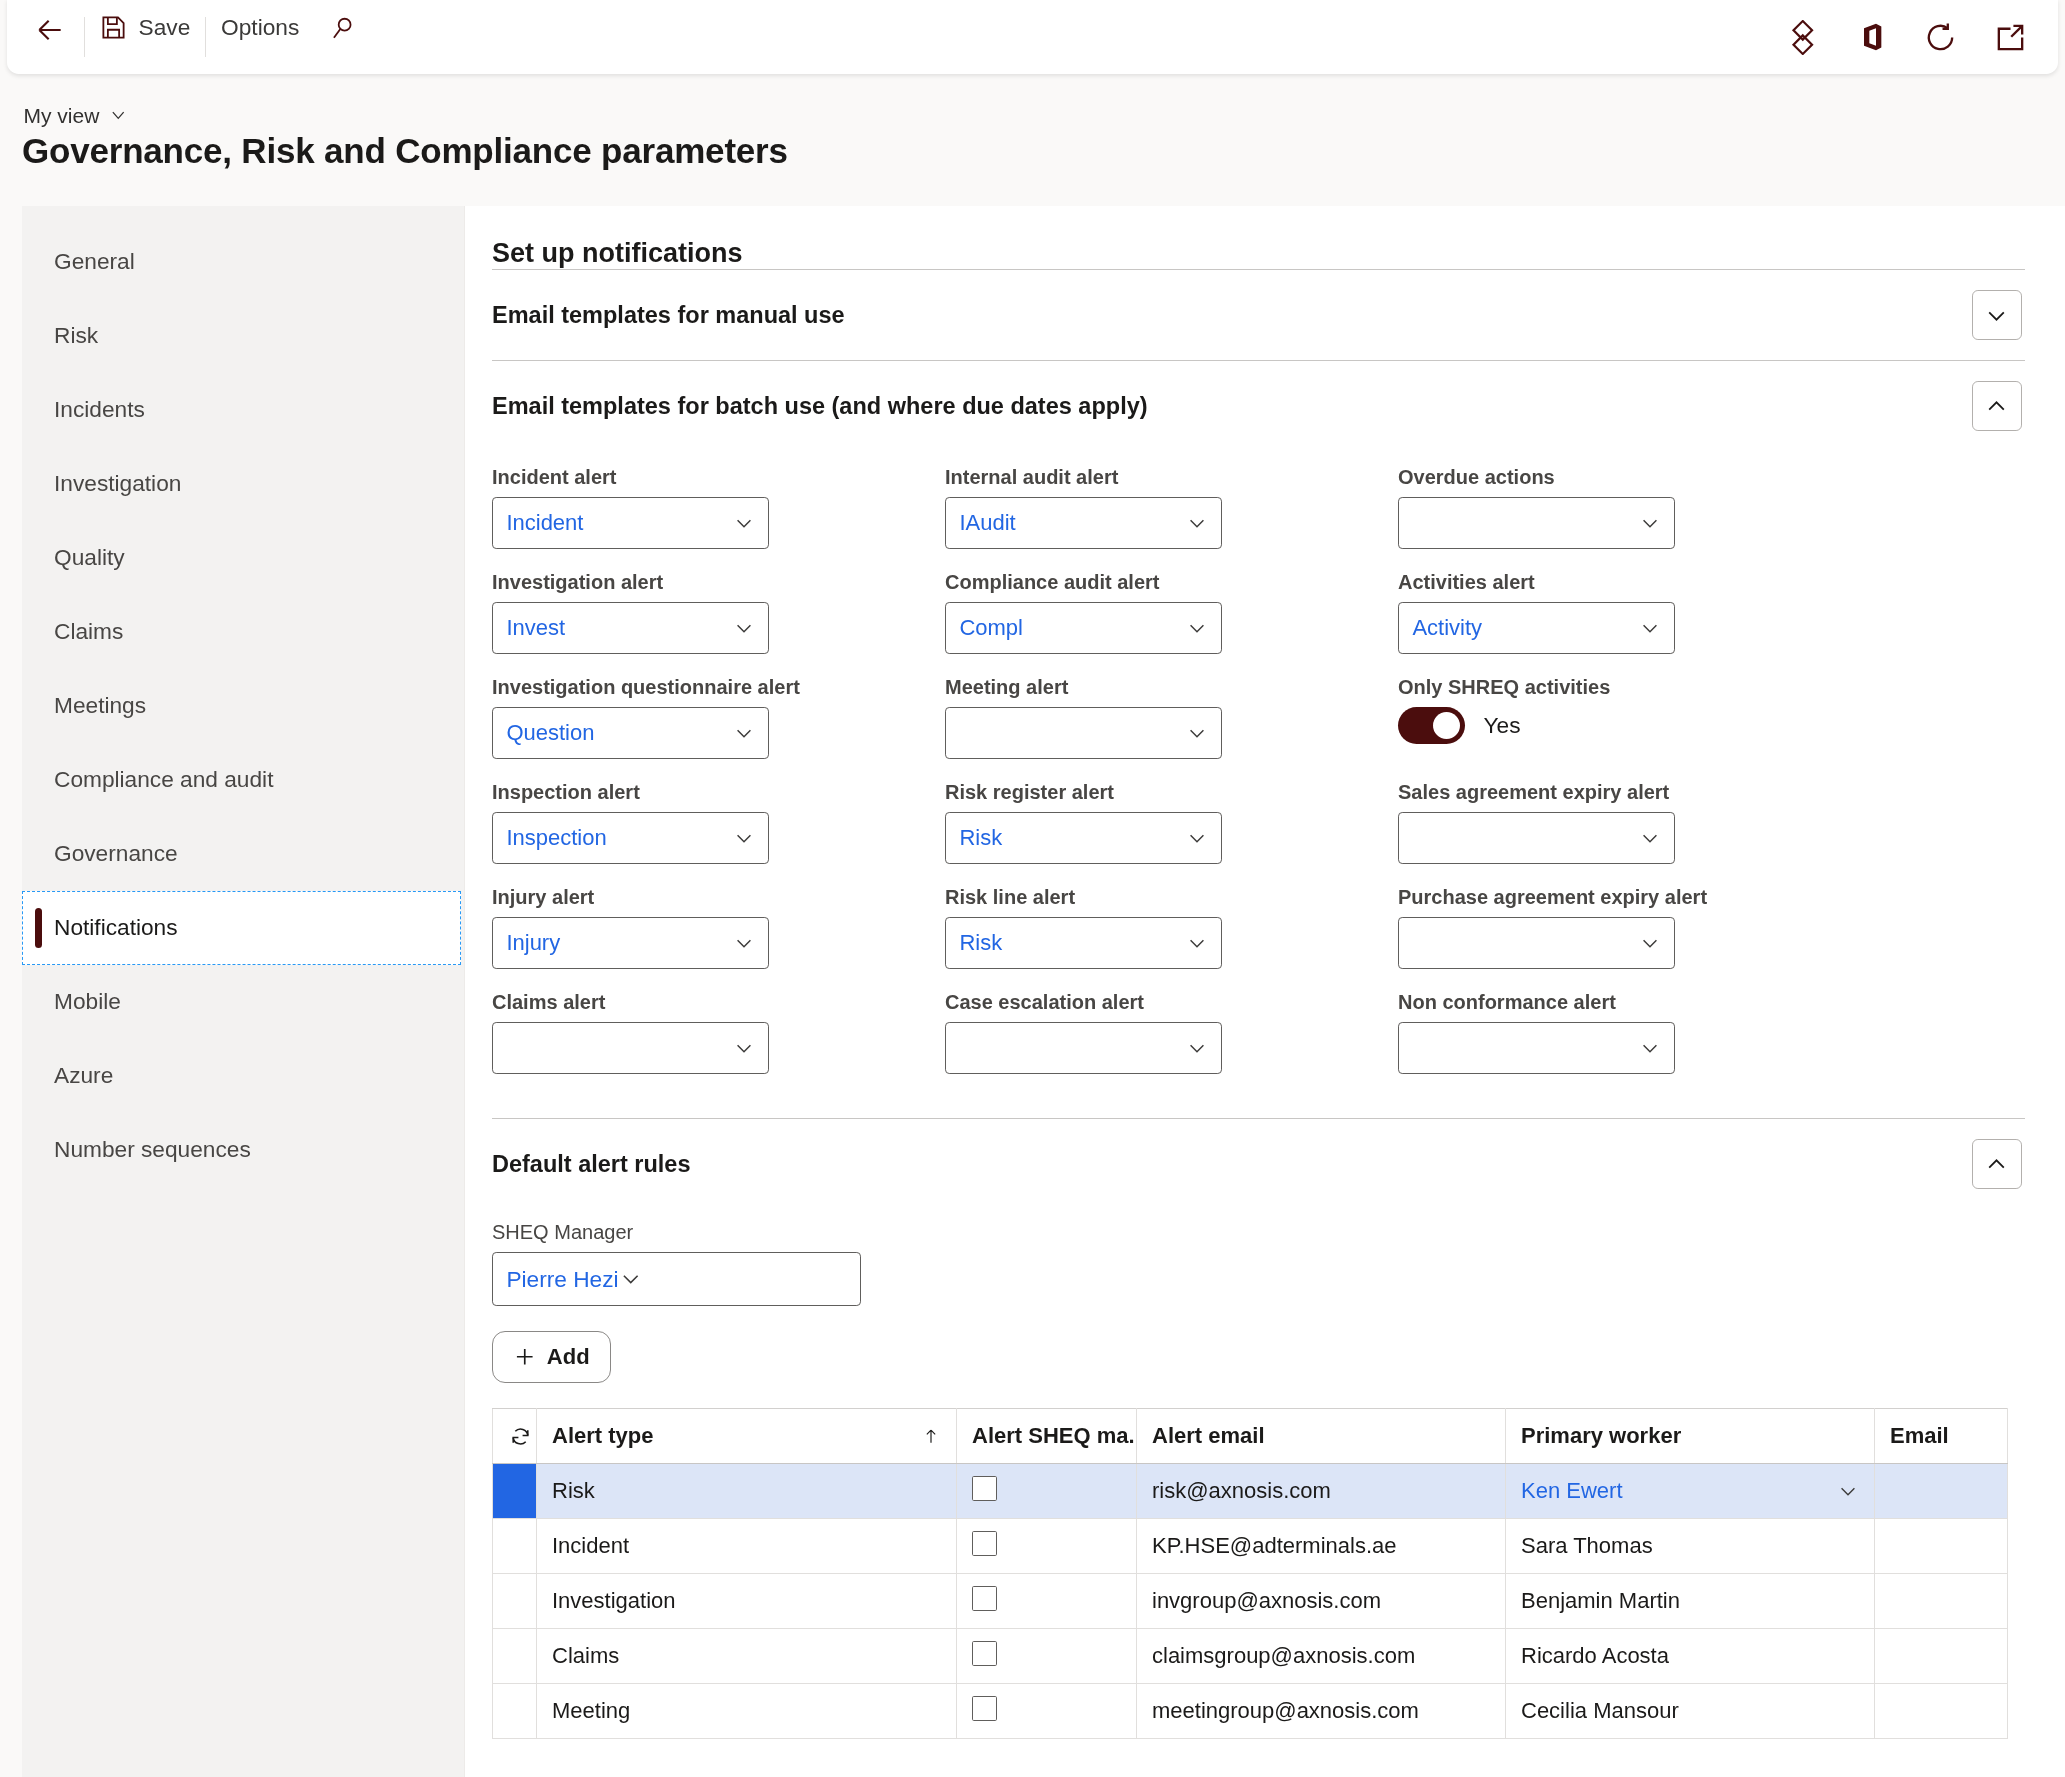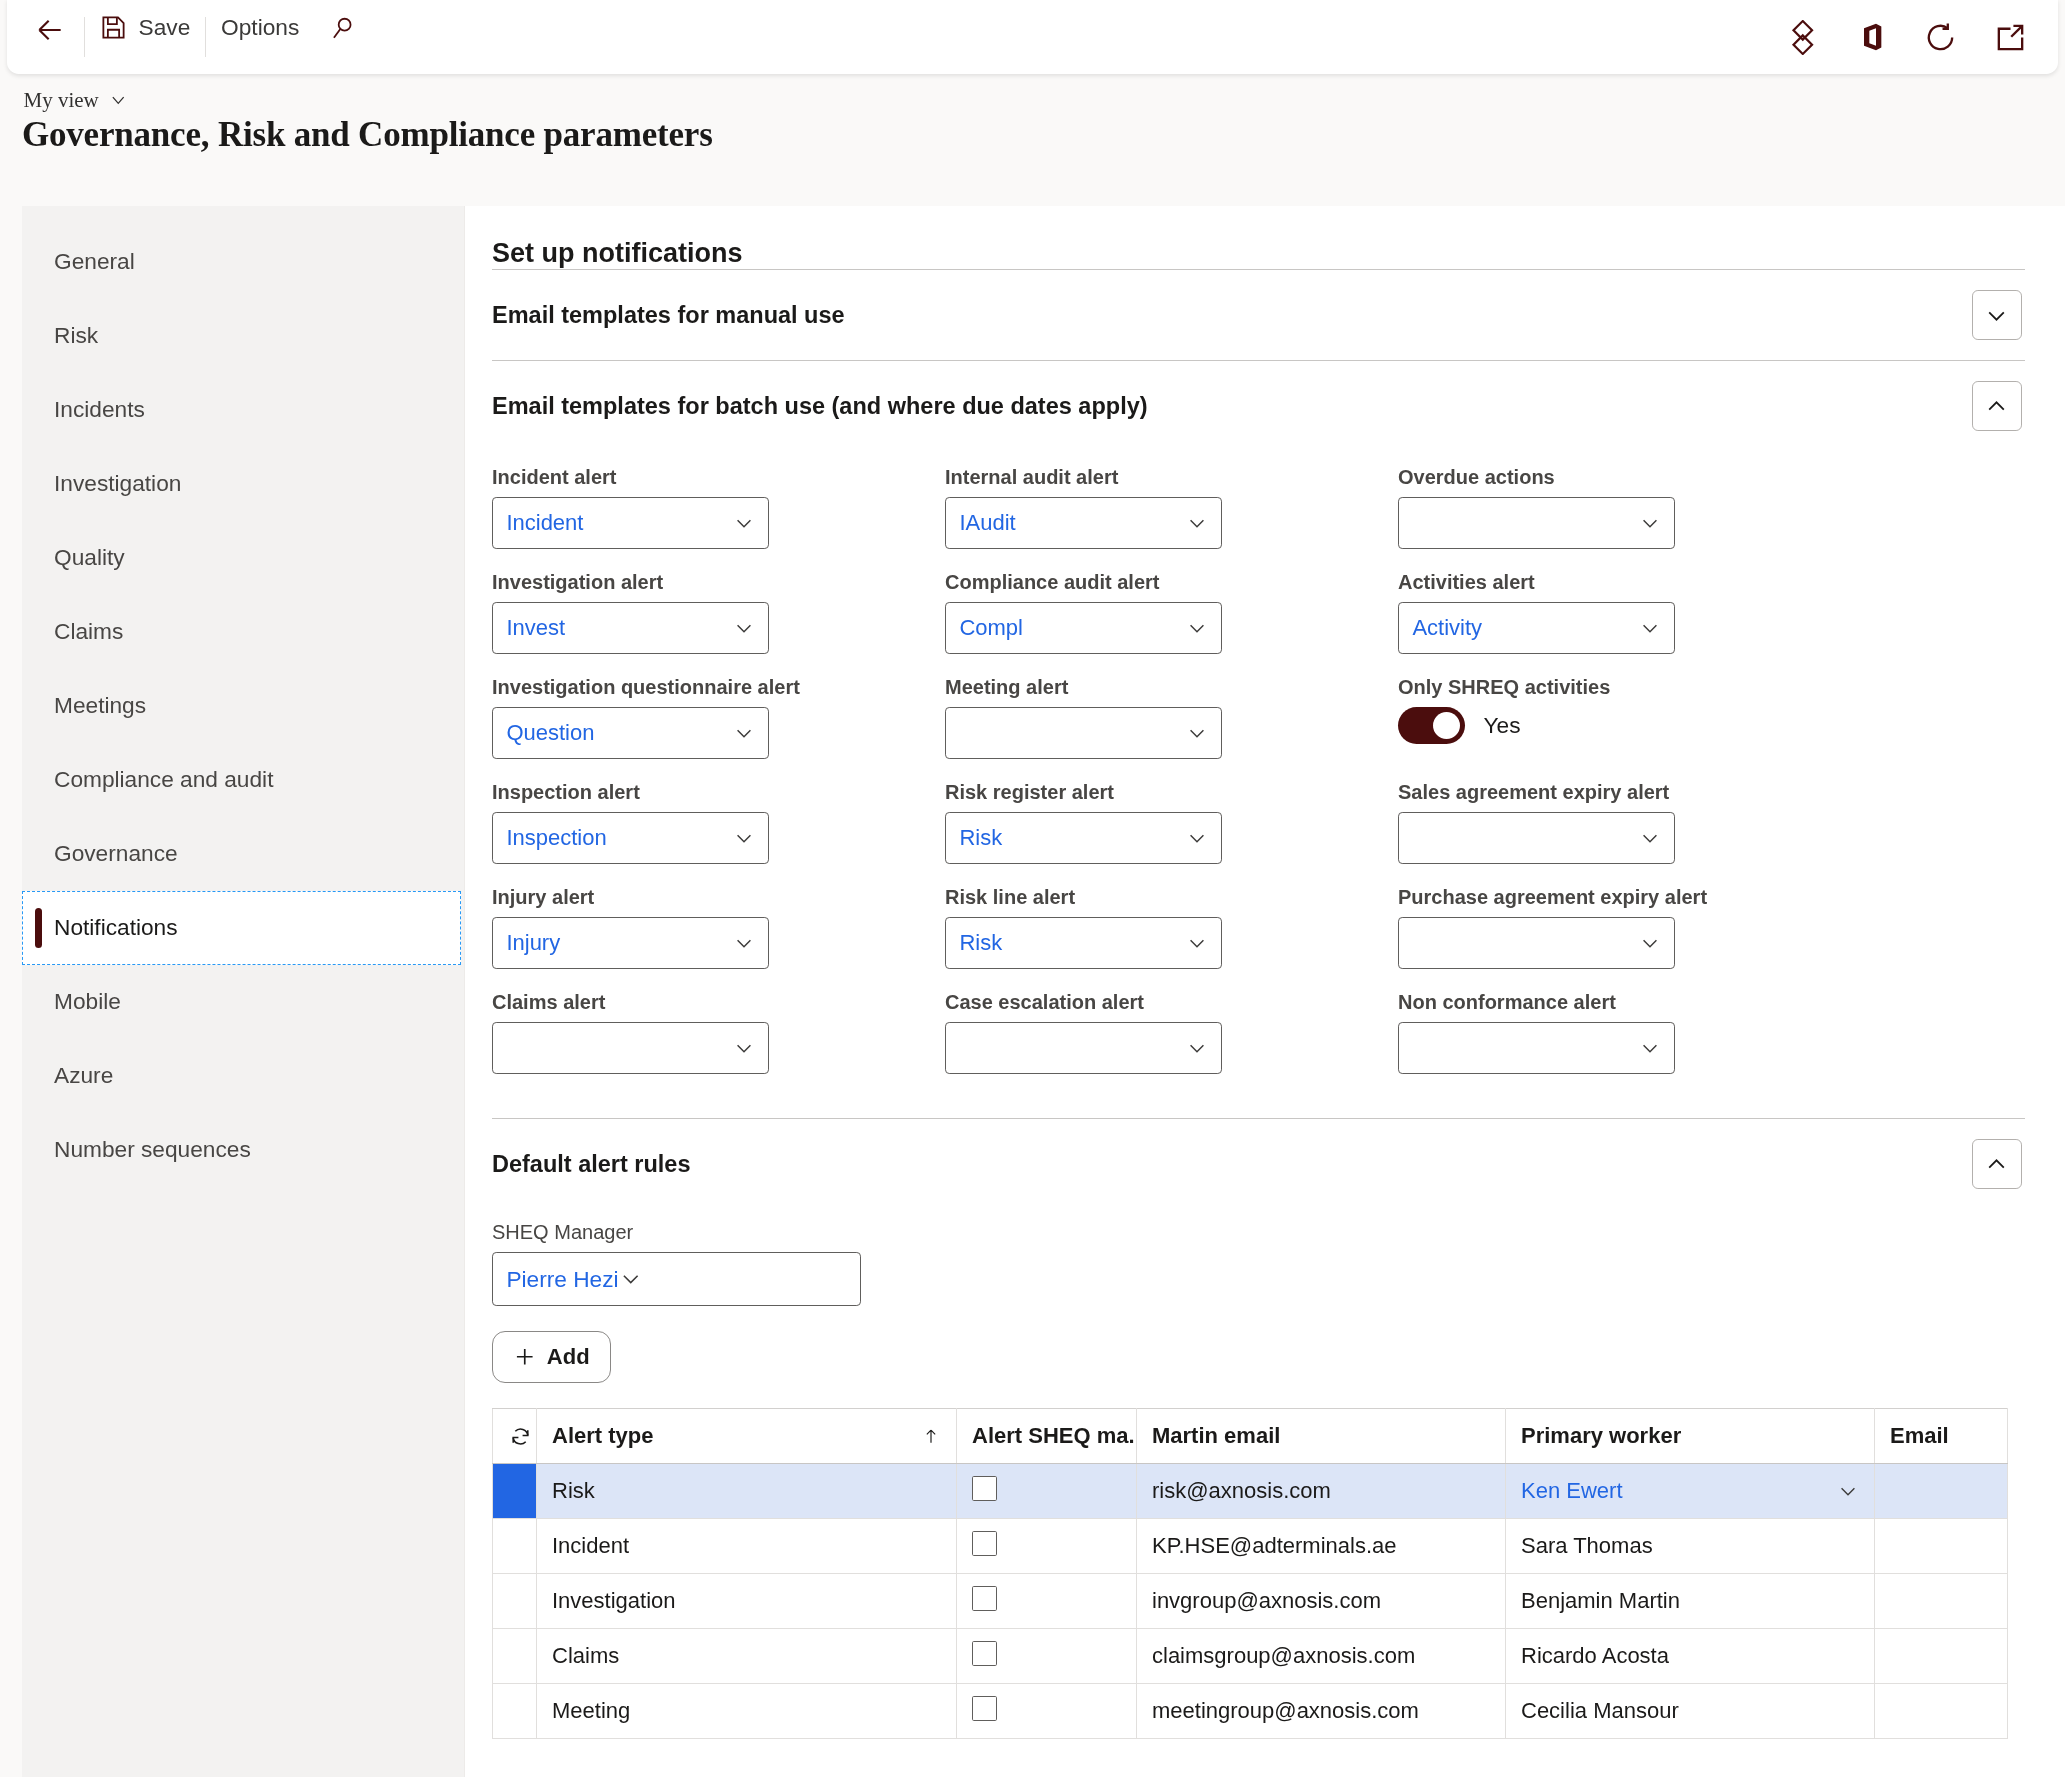--- a/index.html
+++ b/index.html
@@ -38,21 +38,21 @@
     color: #3b3a39; font-size: 22.7px;
     cursor: default; white-space: nowrap;
   }
   .cmd-btn.first { padding-left: 8.4px; padding-right: 18.5px; }
   .cmd-sep { width: 0.8px; height: 40px; background: #e1dfdd; }
   .cmd-icon-only { padding: 0 13.4px; }
   .ico { display: inline-block; line-height: 0; }
   svg { display: block; }
 
   
-  .page-head { position: absolute; top: 76px; left: 0; right: 0; height: 99px; font-family: Liberation Serif, serif; }
+  .page-head { position: absolute; top: 92px; left: 0; right: 0; height: 99px; }
   .myview {
     position: absolute; left: 23.5px; top: 11.7px;
     display: flex; align-items: center; gap: 10px;
     font-size: 21px; color: #323130;
   }
   .page-title {
     position: absolute; left: 22px; top: 39px;
     font-size: 35px; font-weight: 700; color: #1b1a19;
     letter-spacing: -0.2px;
   }
@@ -616,21 +616,21 @@
                 <div class="th-inner">
                   <span>Alert type</span>
                   <span class="ico">
                       <svg width="20" height="20" viewBox="0 0 24 24" fill="none" stroke="#1b1a19" stroke-width="1.4">
                         <path d="M12 20V5M12 5l-5 5M12 5l5 5"></path>
                       </svg>
                     </span>
                 </div>
               </th>
               <th class="col-sheq"><span>Alert SHEQ ma...</span></th>
-              <th class="col-group"><span>Martin email</span></th>
+              <th class="col-group"><span>Alert email</span></th>
               <th class="col-worker"><span>Primary worker</span></th>
               <th><span>Email</span></th>
             </tr>
           </thead>
           <tbody>
             <tr class="selected">
               <td class="marker"></td>
               <td>Risk</td>
               <td><span class="chk"></span></td>
               <td class="link-blue">risk@axnosis.com</td>

